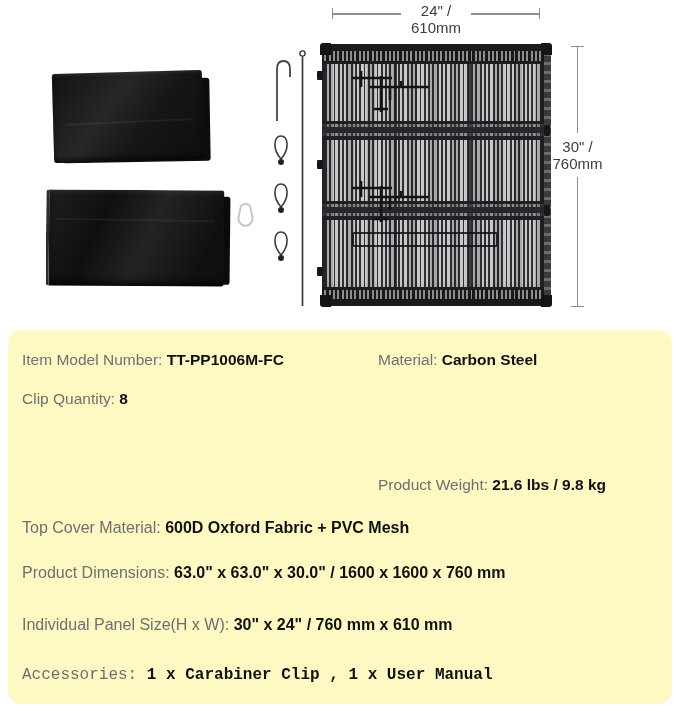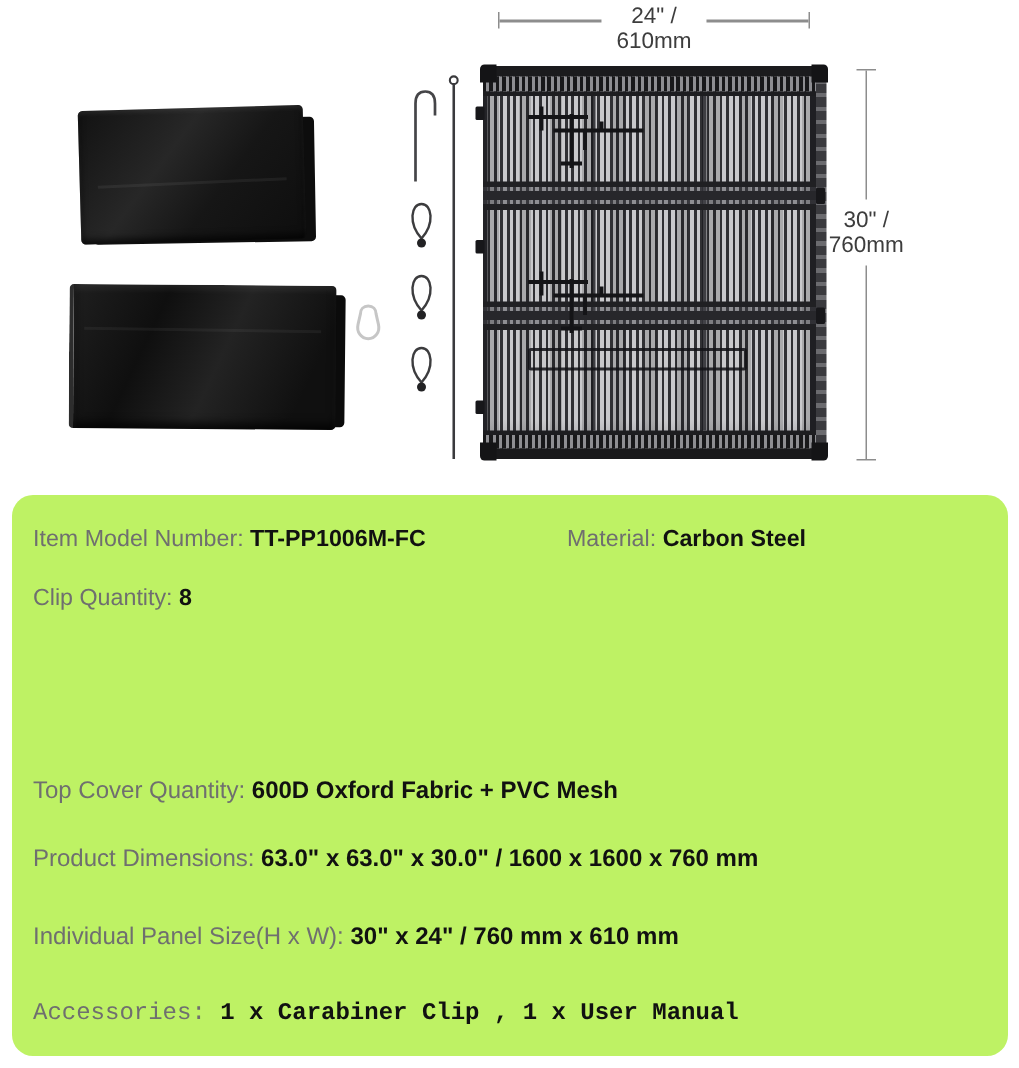--- a/index.html
+++ b/index.html
@@ -75,21 +75,21 @@
   .dim-w .dtext { position:absolute; left:50%; top:-6px; transform:translateX(-50%);
     background:#ffffff; padding:0 10px; text-align:center; color:#3d3d3d; font-size:15px; line-height:17px; white-space:nowrap; }
   .dim-h { position:absolute; left:571px; top:46px; width:13px; height:261px;
     border-top:1.5px solid #8d8d8d; border-bottom:1.5px solid #8d8d8d; }
   .dim-h .dline { position:absolute; top:0; bottom:0; left:5.8px; width:1.5px; background:#8d8d8d; }
   .dim-h .dtext { position:absolute; top:86px; left:50%; transform:translateX(-50%);
     background:#ffffff; padding:5px 0; text-align:center; color:#3d3d3d; font-size:15px; line-height:17px; white-space:nowrap; }
 
   
   .spec-panel { position:absolute; left:8px; top:330px; width:664px; height:374px;
-    background:#bef264; border-radius:14px; }
+    background:#fef9c3; border-radius:14px; }
   .spec-row { position:absolute; font-size:15.5px; line-height:20px; white-space:nowrap; }
   .spec-cell-left { left:14px; } .spec-cell-right { left:370px; }
   .row-t1 { top:20px; } .row-t2 { top:59px; } .row-t3 { top:101px; } .row-t4 { top:145px; }
   .row-f1 { top:188px; } .row-f2 { top:233px; } .row-f3 { top:285px; } .row-f4 { top:335px;font-family:Liberation Mono, monospace; }
   .spec-row.full { font-size:16px; }
   .lbl { color:#6f6f6f; font-weight:400; }
   .val { color:#111111; font-weight:700; }
 </style>
 </head>
 <body>
@@ -188,23 +188,27 @@
       <span class="lbl">Material:</span>
       <span class="val">Carbon Steel</span>
     </div>
 
     <div class="spec-row spec-cell-left row-t2">
       <span class="lbl">Clip Quantity:</span>
       <span class="val">8</span>
     </div>
 
 
+    <div class="spec-row spec-cell-right row-t4">
+      <span class="lbl">Product Weight:</span>
+      <span class="val">21.6 lbs / 9.8 kg</span>
+    </div>
 
     <div class="spec-row full spec-cell-left row-f1">
-      <span class="lbl">Top Cover Quantity:</span>
+      <span class="lbl">Top Cover Material:</span>
       <span class="val">600D Oxford Fabric + PVC Mesh</span>
     </div>
     <div class="spec-row full spec-cell-left row-f2">
       <span class="lbl">Product Dimensions:</span>
       <span class="val">63.0" x 63.0" x 30.0" / 1600 x 1600 x 760 mm</span>
     </div>
     <div class="spec-row full spec-cell-left row-f3">
       <span class="lbl">Individual Panel Size(H x W):</span>
       <span class="val">30" x 24" / 760 mm x 610 mm</span>
     </div>

